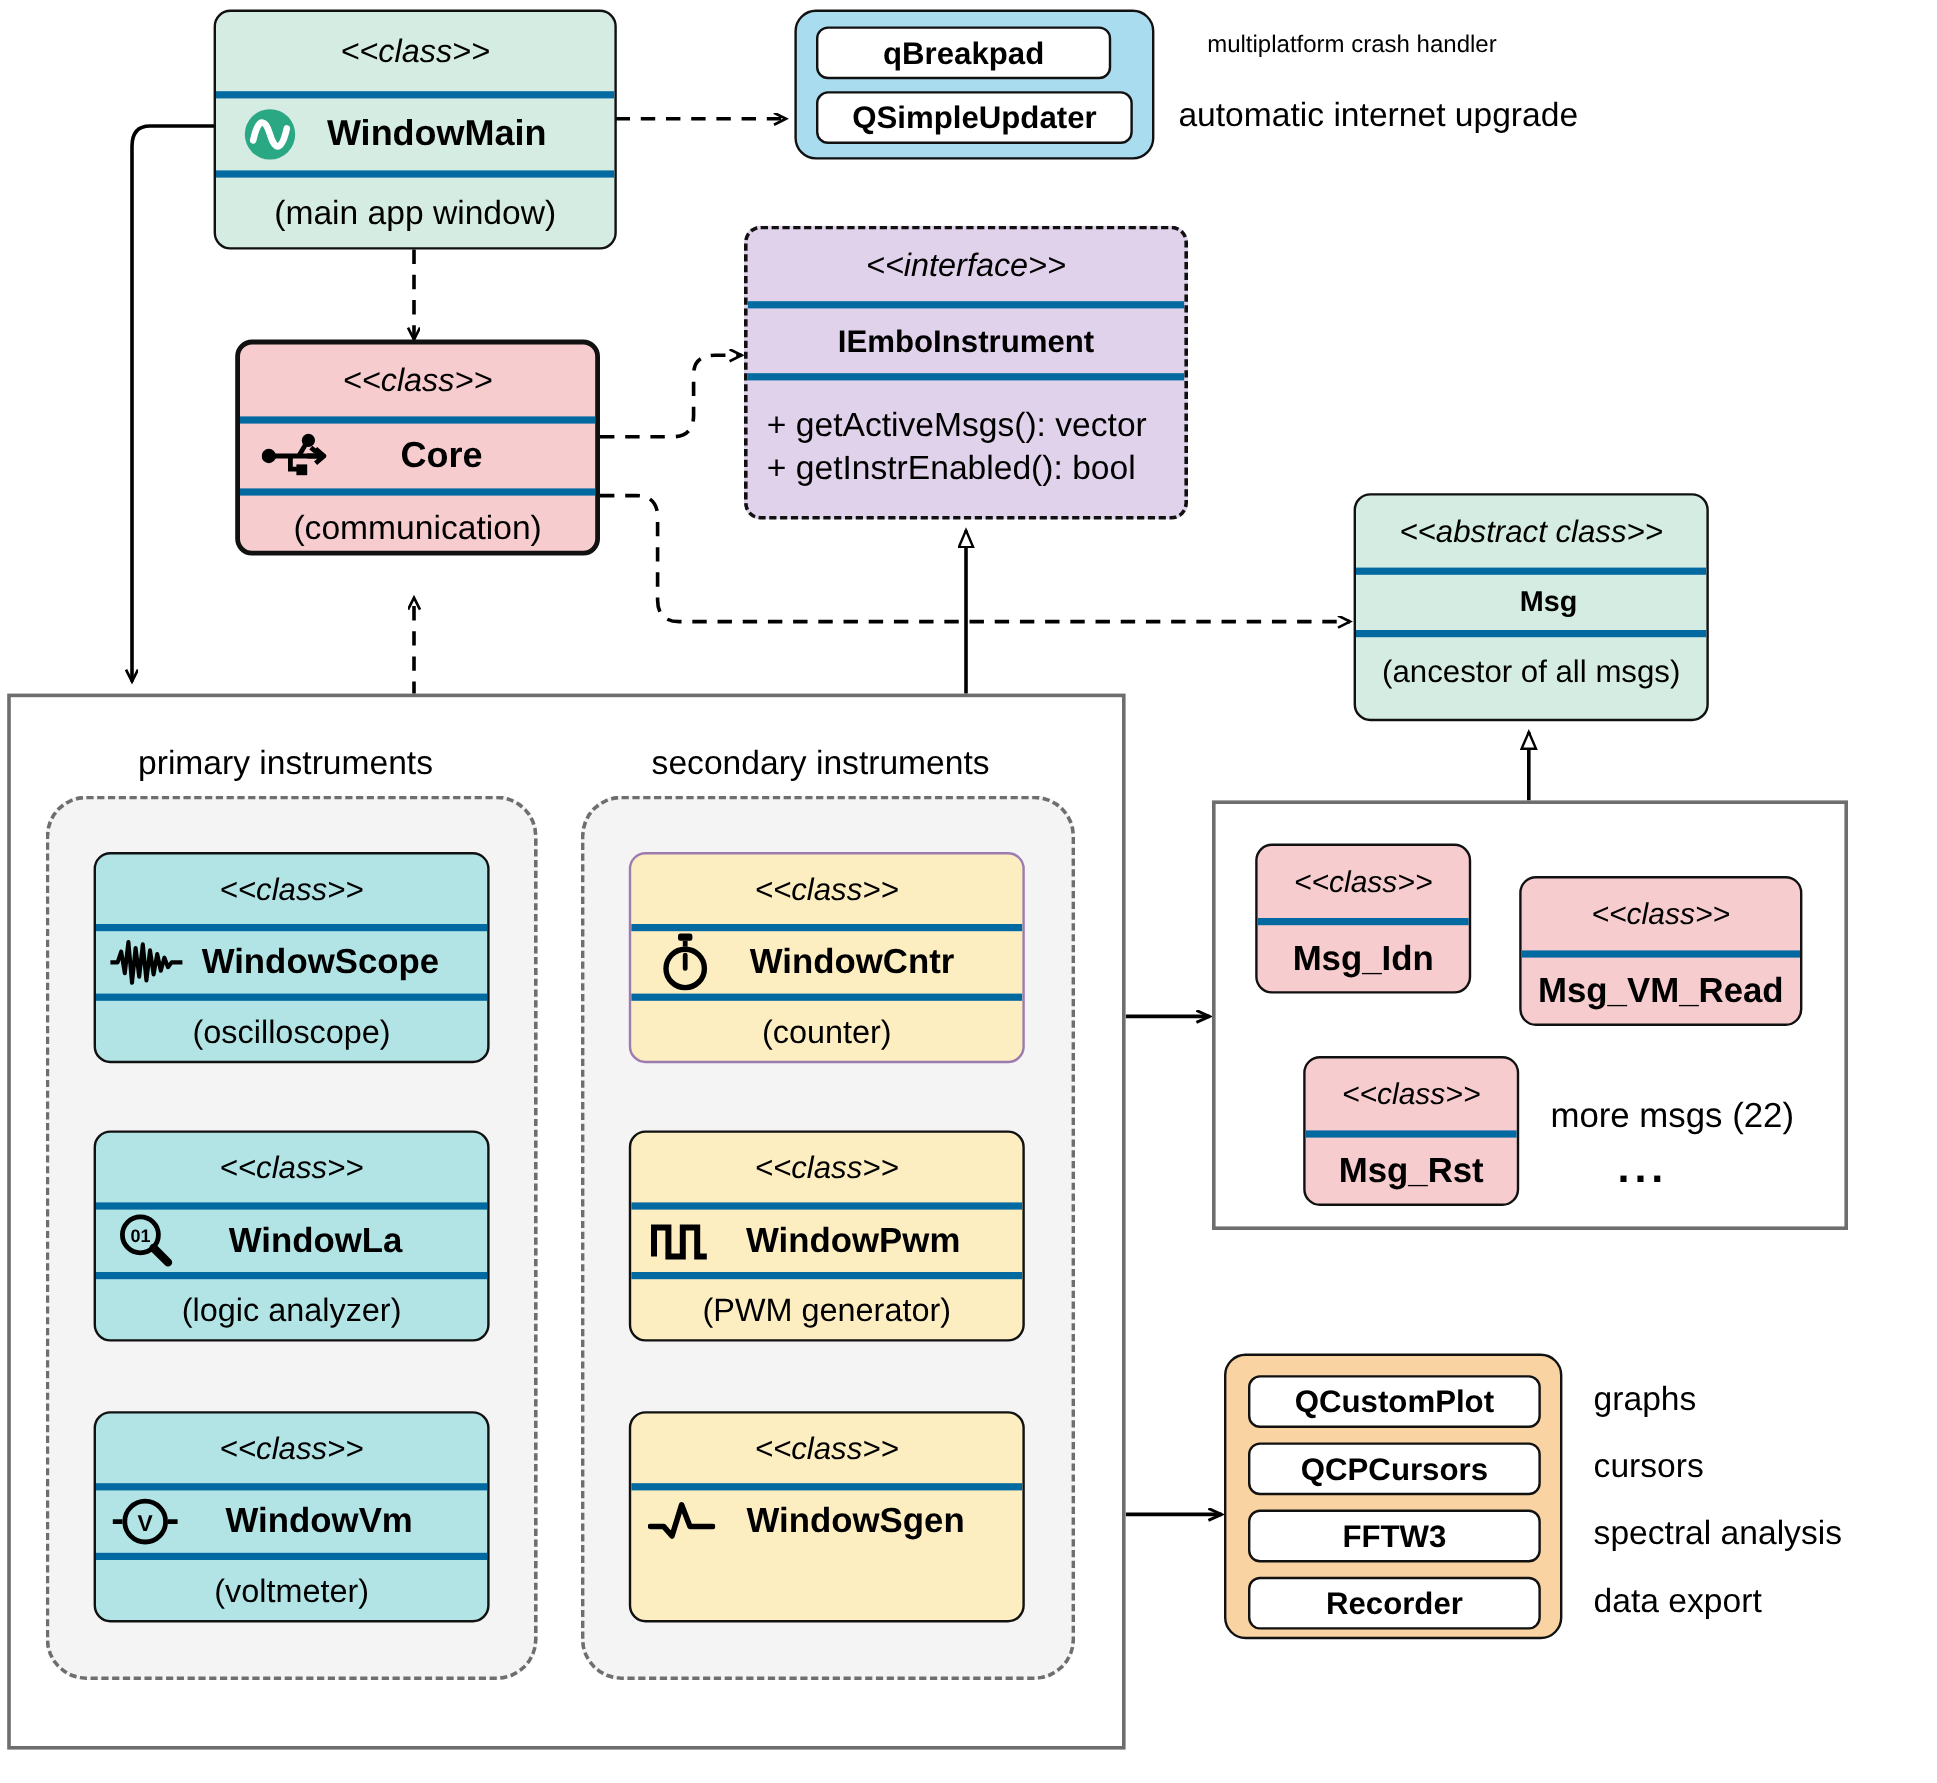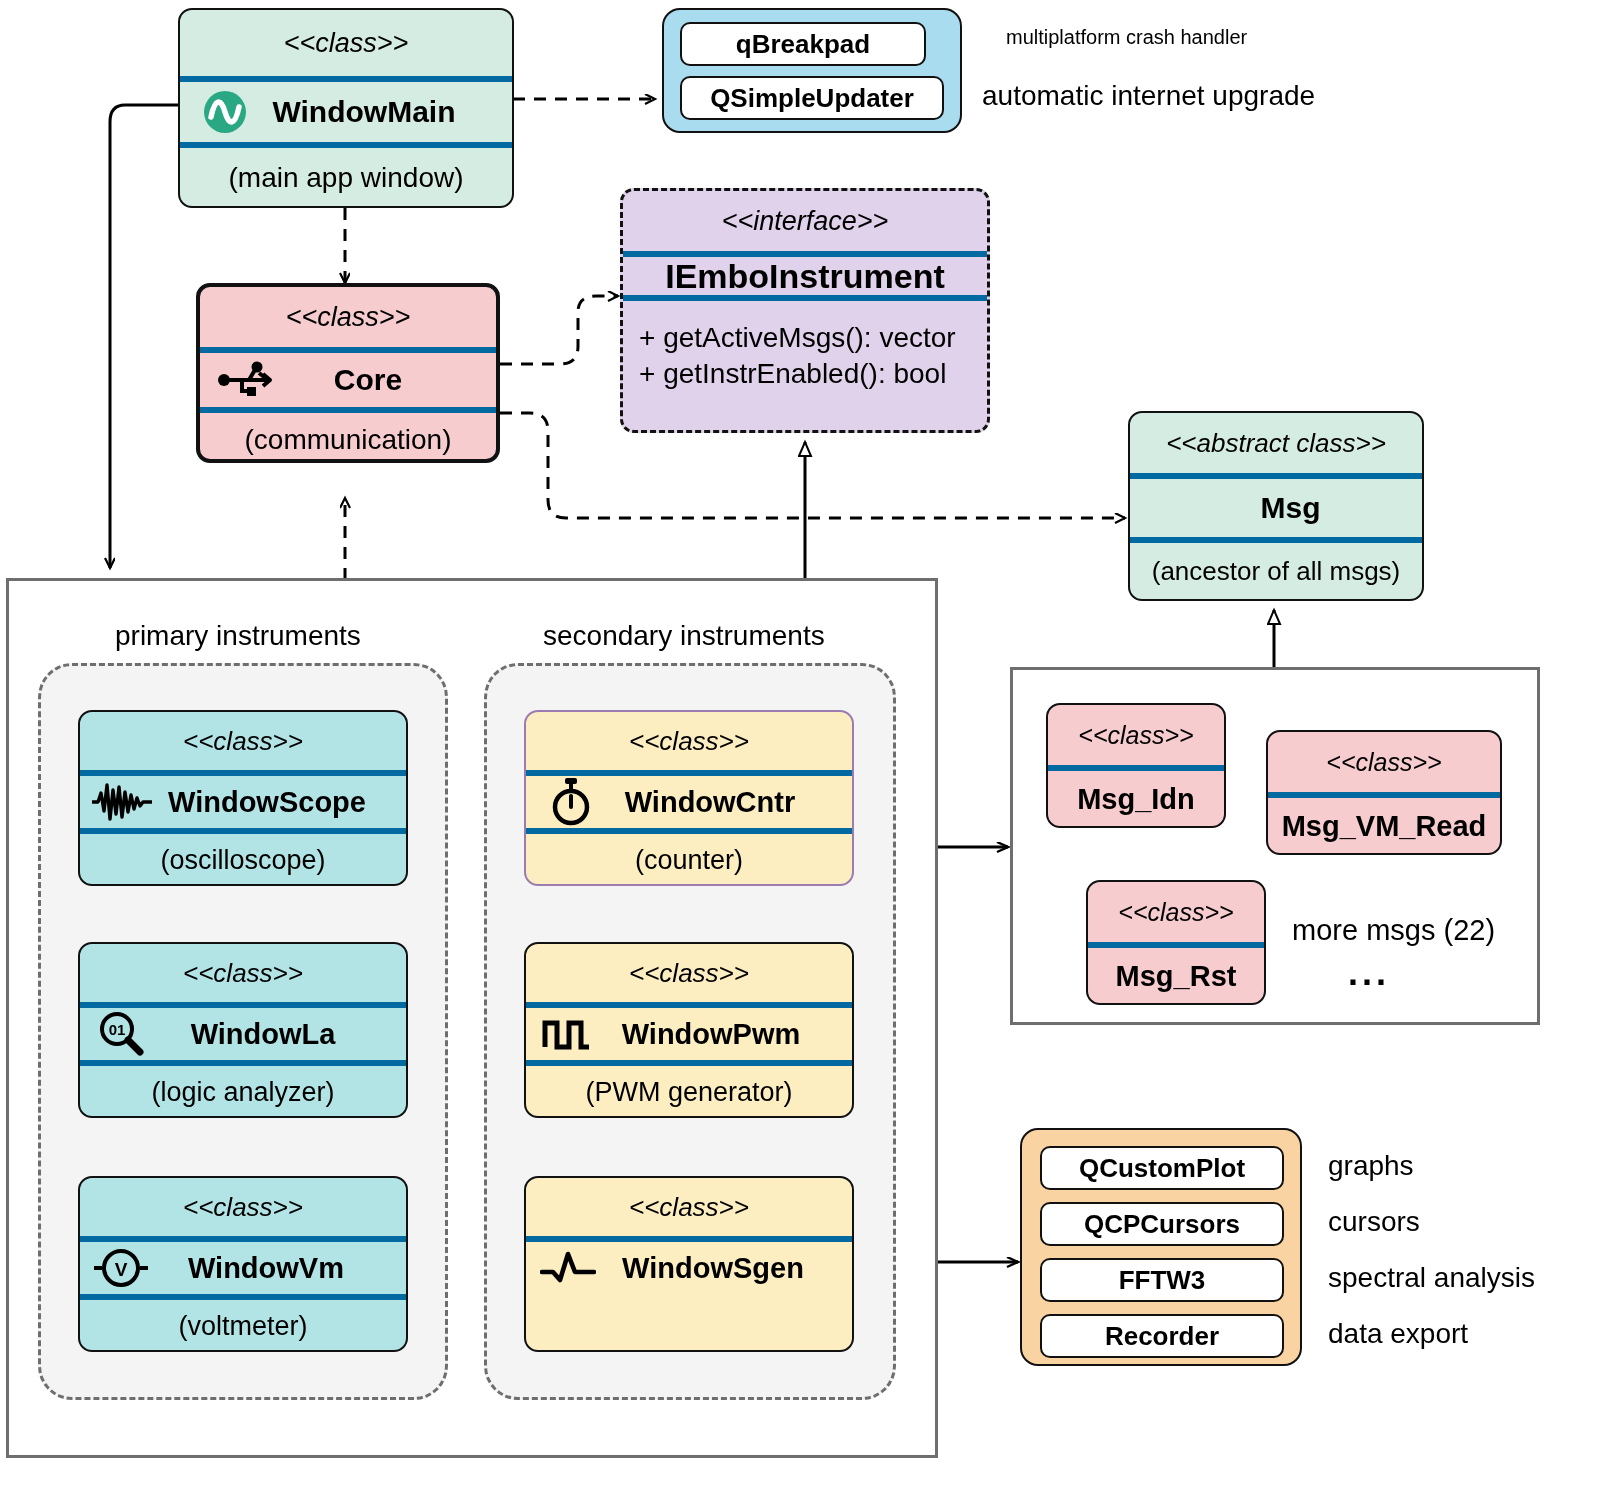--- a/index.html
+++ b/index.html
@@ -109,21 +109,21 @@
     <span>qBreakpad</span>
   </div>
   <div class="pill" style="position:absolute;left:680px;top:76px;width:264px;height:44px;font-size:26px;">
     <span>QSimpleUpdater</span>
   </div>
   <div class="sidetext" style="left:982px;top:26px;font-size:20px;margin-left:24px;">multiplatform crash handler</div>
   <div class="sidetext" style="left:982px;top:80px;font-size:28px;">automatic internet upgrade</div>
 
   <div class="card purple dashedbox" style="left:620px;top:188px;width:370px;height:245px;border-color:#111;">
     <div class="row stereo" style="height:60px;font-size:27px;">&lt;&lt;interface&gt;&gt;</div>
-    <div class="row title" style="height:44px;font-size:34px;">IEmboInstrument</div>
+    <div class="row title" style="height:60px;font-size:26px;">IEmboInstrument</div>
     <div class="row" style="height:calc(100% - 124px);flex-direction:column;align-items:flex-start;
                 justify-content:center;padding-left:16px;">
       <div style="font-size:28px;line-height:1.28;">+ getActiveMsgs(): vector</div>
       <div style="font-size:28px;line-height:1.28;">+ getInstrEnabled(): bool</div>
     </div>
   </div>
 
   <div class="card red thick" style="left:196px;top:283px;width:304px;height:180px;">
     <div class="row stereo" style="height:60px;font-size:27px;">&lt;&lt;class&gt;&gt;</div>
     <div class="row nrow" style="height:60px;">
@@ -139,21 +139,21 @@
           <path d="M38,20 L52,20 L45,14 M52,20 L45,26" stroke="#000" stroke-width="4" fill="none" stroke-linejoin="round"></path>
         </svg>
       </span>
       <span class="title" style="font-size:30px;padding-left:40px;">Core</span>
     </div>
     <div class="row note" style="height:60px;font-size:28px;">(communication)</div>
   </div>
 
   <div class="card green" style="left:1128px;top:411px;width:296px;height:190px;">
     <div class="row stereo" style="height:60px;font-size:26px;">&lt;&lt;abstract class&gt;&gt;</div>
-    <div class="row title" style="height:64px;font-size:30px;padding-left:29px;">Msg</div>
+    <div class="row title" style="height:52px;font-size:24px;padding-left:29px;">Msg</div>
     <div class="row note" style="height:62px;font-size:26px;">(ancestor of all msgs)</div>
   </div>
 
   <div class="group-solid" style="left:6px;top:578px;width:932px;height:880px;"></div>
 
   <div class="glabel" style="left:115px;top:620px;font-size:28px;">primary instruments</div>
   <div class="glabel" style="left:543px;top:620px;font-size:28px;">secondary instruments</div>
 
   <div class="group-dashed" style="left:38px;top:663px;width:410px;height:737px;"></div>
   <div class="group-dashed" style="left:484px;top:663px;width:412px;height:737px;"></div>

